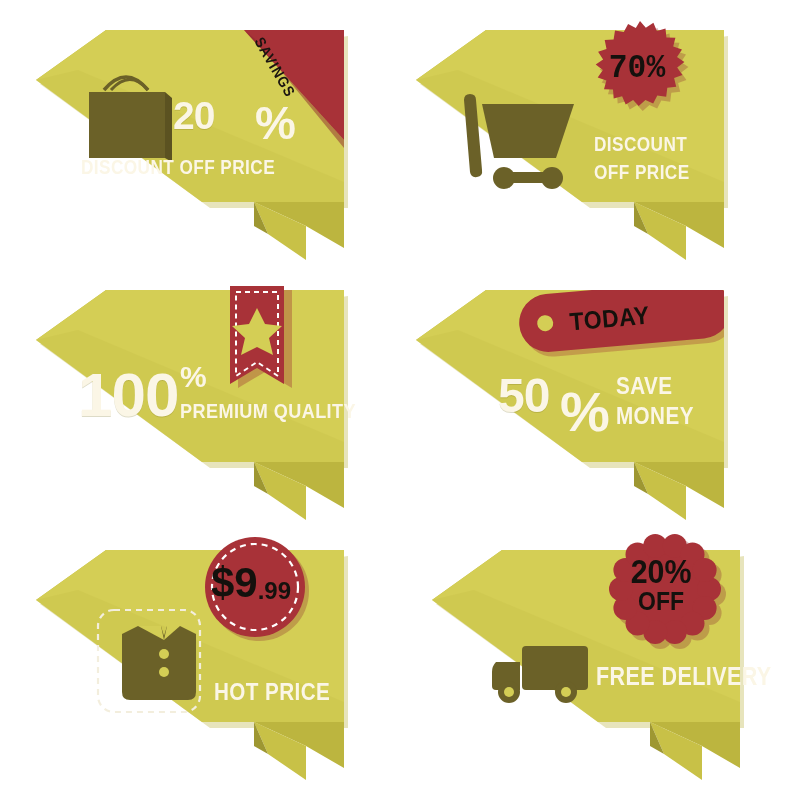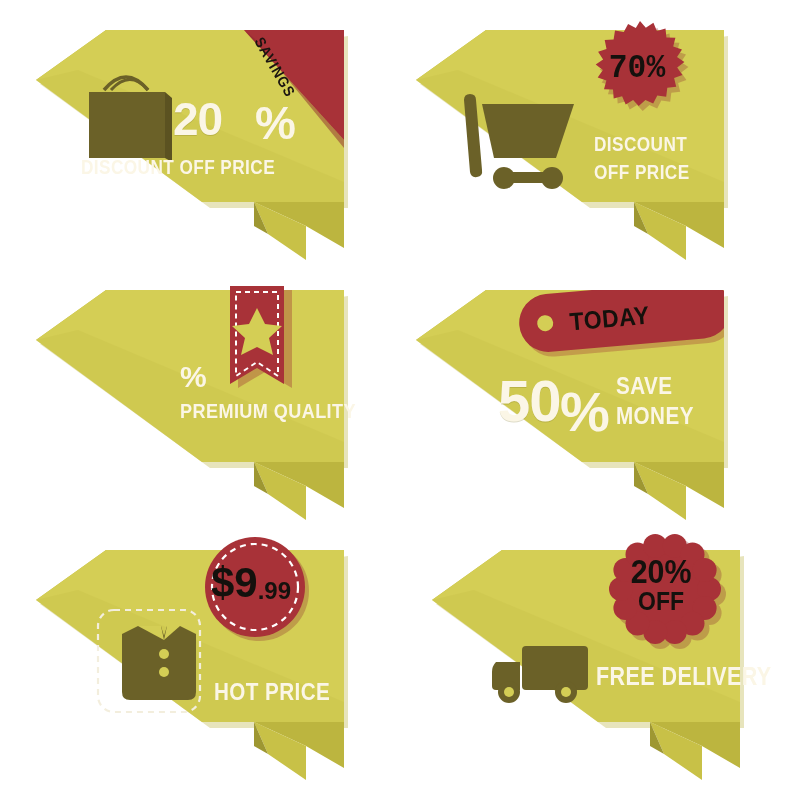--- a/index.html
+++ b/index.html
@@ -9,21 +9,21 @@
     font-family:"Liberation Sans", sans-serif;
     overflow:hidden;
   }
   #stage{position:relative;width:800px;height:800px;}
   .banner{position:absolute;width:360px;height:250px;}
   .banner svg{position:absolute;left:0;top:0;width:360px;height:250px;overflow:visible;}
   .overlay{position:absolute;left:0;top:0;width:360px;height:250px;}
 
   .txt{position:absolute;color:#FBF6E6;font-weight:bold;line-height:1;
        font-family:"Liberation Sans", sans-serif;white-space:nowrap;}
-  .big{font-size:46px;letter-spacing:-1px;text-shadow:0 1px 0 rgba(120,110,30,.25);}
+  .big{font-size:39px;letter-spacing:-1px;text-shadow:0 1px 0 rgba(120,110,30,.25);}
   .lbl{font-size:20px;letter-spacing:.5px;transform:scaleX(.86);transform-origin:left center;}
 
   
   .badge{position:absolute;}
   .badge .bt{position:absolute;left:0;top:0;width:100%;height:100%;
              display:flex;flex-direction:column;align-items:center;justify-content:center;
              color:#14110d;font-weight:bold;line-height:.95;}
   .savings-label{position:absolute;color:#1b1410;font-weight:bold;font-size:15px;
                  letter-spacing:1px;transform:rotate(60deg) scaleX(.9);transform-origin:left top;}
   .today-label{position:absolute;color:#15110c;font-weight:bold;font-size:25px;
@@ -139,20 +139,21 @@
 
       <g>
         <path d="M216,14 L270,14 L270,112 L243,96 L216,112 Z" fill="#9a2b31" opacity=".35" transform="translate(4,4)"></path>
         <path d="M212,14 L266,14 L266,112 L239,96 L212,112 Z" fill="#A83238"></path>
         <path d="M218,20 L260,20 L260,104 L239,90 L218,104 Z" fill="none" stroke="#ffffff" stroke-width="2" stroke-dasharray="5,4"></path>
         <path fill="#D4CE55" d="M239,36 L247,52 L264,54 L251,66 L255,83 L239,75 L223,83 L227,66 L214,54 L231,52 Z"></path>
       </g>
     </svg>
 
     <div class="overlay">
+      <div class="txt big" style="left:60px;top:92px;font-size:62px;">100</div>
       <div class="txt" style="left:162px;top:90px;font-size:30px;">%</div>
       <div class="txt lbl" style="left:162px;top:128px;font-size:21px;">PREMIUM QUALITY</div>
     </div>
   </div>
 
   <div class="banner" style="left:398px;top:272px;">
     <svg viewBox="0 0 360 250">
       <defs>
         <clipPath id="clip4">
             <path d="M18,68 L88,18 L326,18 L326,190 L184,190 L18,68 Z"></path>
@@ -175,21 +176,21 @@
         <g transform="rotate(-5 150 60)">
           <rect x="122" y="22" width="212" height="58" rx="29" fill="#9a2b31" opacity=".3" transform="translate(4,5)"></rect>
           <rect x="122" y="22" width="212" height="58" rx="29" fill="#A83238"></rect>
           <circle cx="148" cy="51" r="8" fill="#D4CE55"></circle>
         </g>
       </g>
     </svg>
 
     <div class="overlay">
       <div class="today-label" style="left:168px;top:32px;transform:rotate(-5deg) scaleX(.92);">TODAY</div>
-      <div class="txt big" style="left:100px;top:100px;font-size:58px;">50</div>
+      <div class="txt big" style="left:100px;top:100px;font-size:48px;">50</div>
       <div class="txt" style="left:162px;top:112px;font-size:56px;">%</div>
       <div class="txt lbl" style="left:218px;top:102px;font-size:24px;">SAVE</div>
       <div class="txt lbl" style="left:218px;top:132px;font-size:24px;">MONEY</div>
     </div>
   </div>
 
   <div class="banner" style="left:18px;top:532px;">
     <svg viewBox="0 0 360 250">
       <path d="M22,72 L192,196 L330,196 L330,24 Z" fill="#b9b33f" opacity=".35"></path>
       <g>

